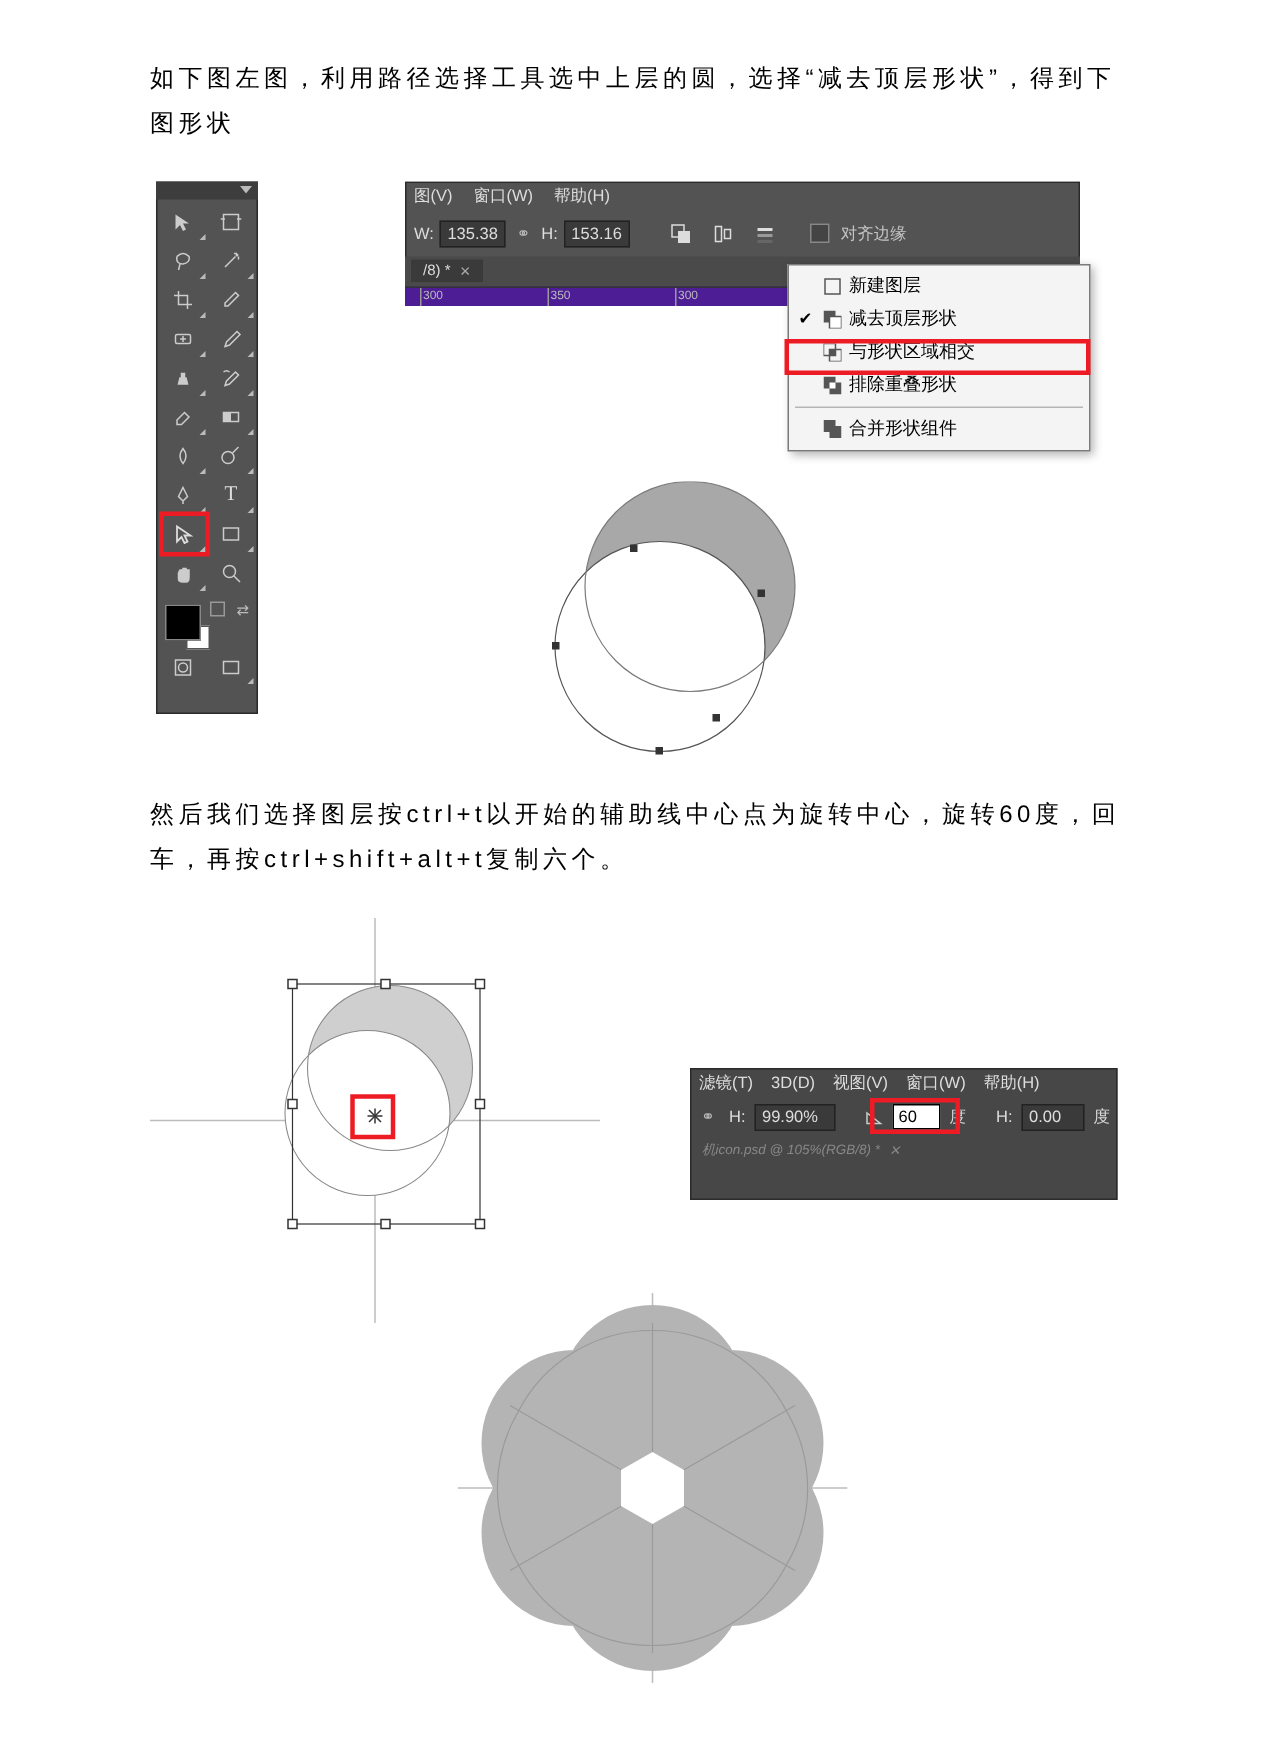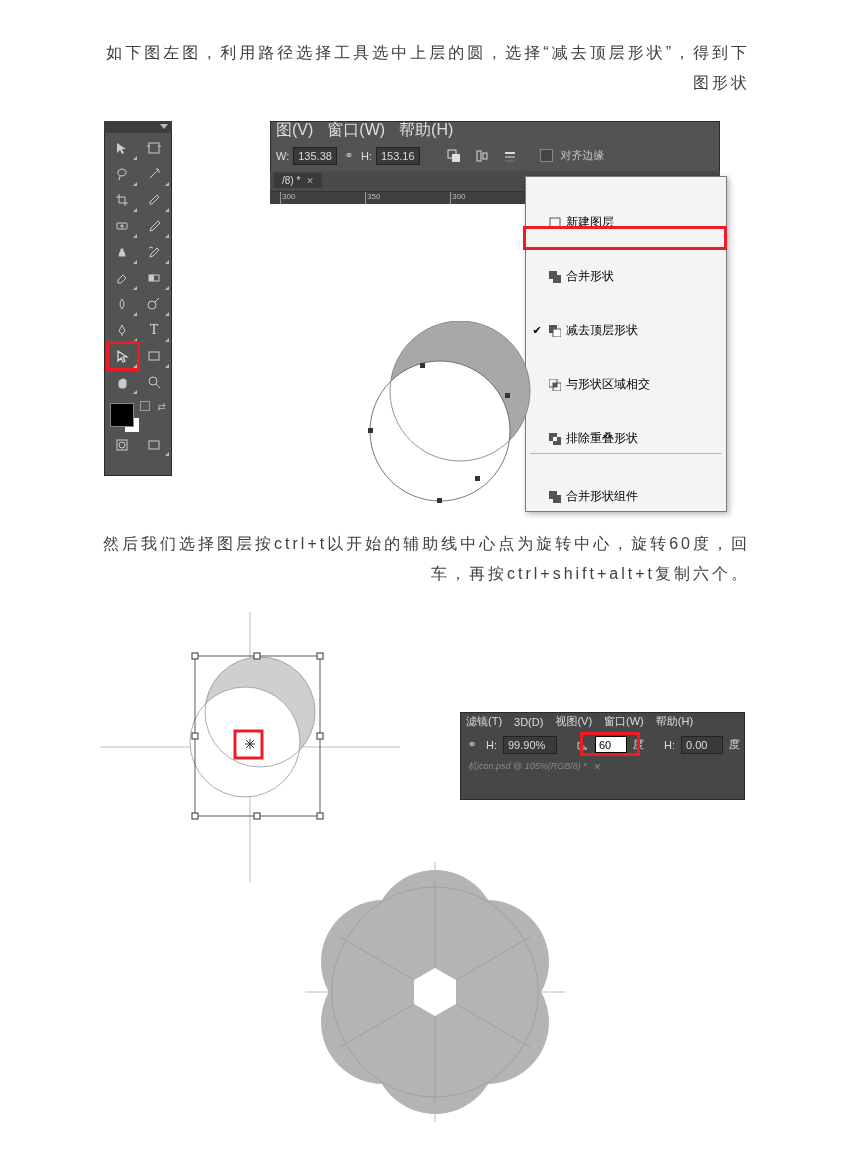--- a/index.html
+++ b/index.html
@@ -10,25 +10,24 @@
     width:850px;
   }
   .page{
     width:650px;
     margin:0 auto;
     padding-top:30px;
     padding-bottom:30px;
   }
   .para{
     font-size:16px;
-    color:#404040;
+    color:#000000;
     letter-spacing:3px;
     line-height:1.9;
     margin:8px 0 22px 0;
-    text-align:right;
   }
   .figset{
     position:relative;
   }
   
   .fig1{
     height:400px;
   }
   
   .toolbar{
@@ -92,21 +91,21 @@
     position:absolute;
     left:170px; top:0;
     width:450px; height:80px;
     background:#535353;
     color:#c4c4c4;
     font-size:11px;
     box-shadow:inset 0 0 0 1px #2a2a2a;
   }
   .menubar{
     height:20px;display:flex;align-items:center;gap:14px;padding-left:6px;
-    font-size:16px;color:#ddd;
+    font-size:11px;color:#ddd;
   }
   .controls{
     height:30px;display:flex;align-items:center;gap:4px;padding-left:6px;
   }
   .lbl{color:#ddd}
   .numbox{
     background:#3a3a3a;border:1px solid #222;color:#ddd;height:16px;padding:0 4px;display:inline-flex;align-items:center;font-size:11px;
   }
   .linkicon{width:16px;height:16px;display:inline-flex;align-items:center;justify-content:center;color:#bbb;font-size:11px}
   .iconbtn{
@@ -116,36 +115,36 @@
     width:11px;height:11px;border:1px solid #888;background:#444;display:inline-block;margin-right:4px;vertical-align:middle;
   }
   .tabrow{
     height:20px;display:flex;align-items:center;padding-left:4px;background:#4a4a4a;
   }
   .tab{
     background:#3a3a3a;padding:2px 8px;color:#ddd;font-size:10px;display:flex;align-items:center;gap:6px;
   }
   .tab .x{font-size:9px;color:#aaa}
   .ruler{
-    height:12px;position:relative;background:#404040;overflow:hidden;border-top:1px solid #333;
+    height:12px;position:relative;background:#4c1d95;overflow:hidden;border-top:1px solid #333;
   }
   .ruler .tick{position:absolute;top:0;height:12px;border-left:1px solid #999;font-size:8px;color:#bbb;padding-left:1px}
   
   .dropdown{
     position:absolute;
     left:425px; top:55px;
     width:200px;
     background:#f4f4f4;
     border:1px solid #7a7a7a;
     box-shadow:2px 2px 6px rgba(0,0,0,.3);
     font-size:12px;color:#000;
     padding:3px 0;
   }
   .dd-item{
-    display:flex;align-items:center;height:22px;padding:0 0 0 4px;gap:4px;margin-top:32px;
+    display:flex;align-items:center;height:22px;padding:0 0 0 4px;gap:4px;
   }
   .dd-chk{width:14px;text-align:center;font-size:11px}
   .dd-ico{width:14px;height:14px;display:flex;align-items:center;justify-content:center}
   .dd-sep{height:1px;background:#b5b5b5;margin:3px 4px}
   
   .crescent1{
     position:absolute;left:265px;top:200px;
   }
   
   .fig2{position:relative;height:510px}
@@ -436,30 +435,20 @@
       <div class="dd-item">
         <span class="dd-chk"></span>
         <span class="dd-ico">
             <svg width="12" height="12">
               <rect x="1" y="1" width="10" height="10" fill="none" stroke="#555"></rect>
             </svg>
           </span>
         <span>新建图层</span>
       </div>
       <div class="dd-item">
-        <span class="dd-chk"></span>
-        <span class="dd-ico">
-            <svg width="12" height="12">
-              <rect x="0" y="0" width="8" height="8" fill="#555"></rect>
-              <rect x="4" y="4" width="8" height="8" fill="#555"></rect>
-            </svg>
-          </span>
-        <span>合并形状</span>
-      </div>
-      <div class="dd-item">
         <span class="dd-chk">✔</span>
         <span class="dd-ico">
             <svg width="12" height="12">
               <rect x="0" y="0" width="8" height="8" fill="#555"></rect>
               <rect x="4" y="4" width="8" height="8" fill="#fff" stroke="#555"></rect>
             </svg>
           </span>
         <span>减去顶层形状</span>
       </div>
       <div class="dd-item">

